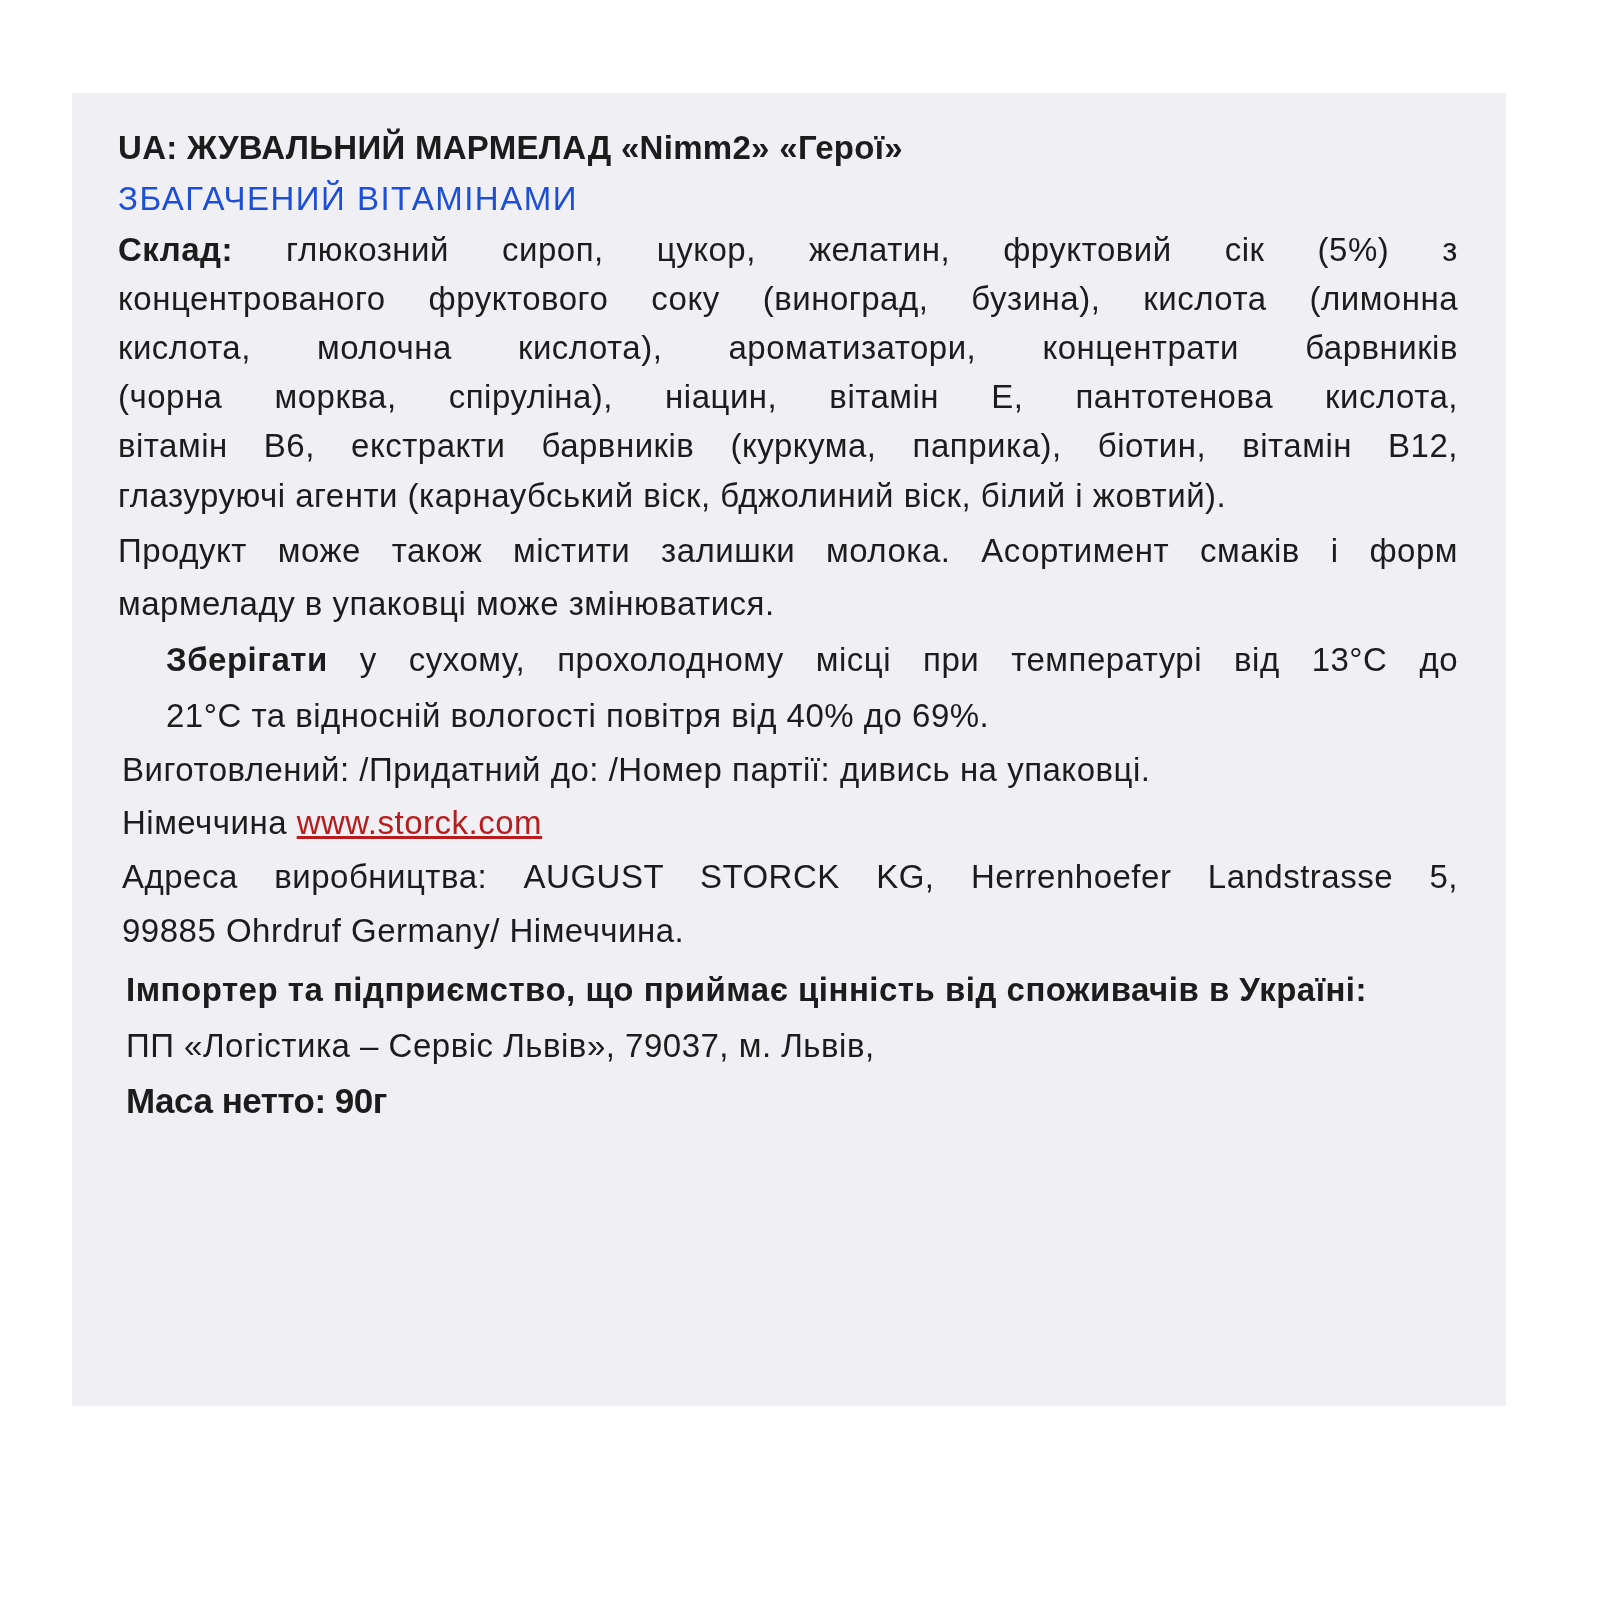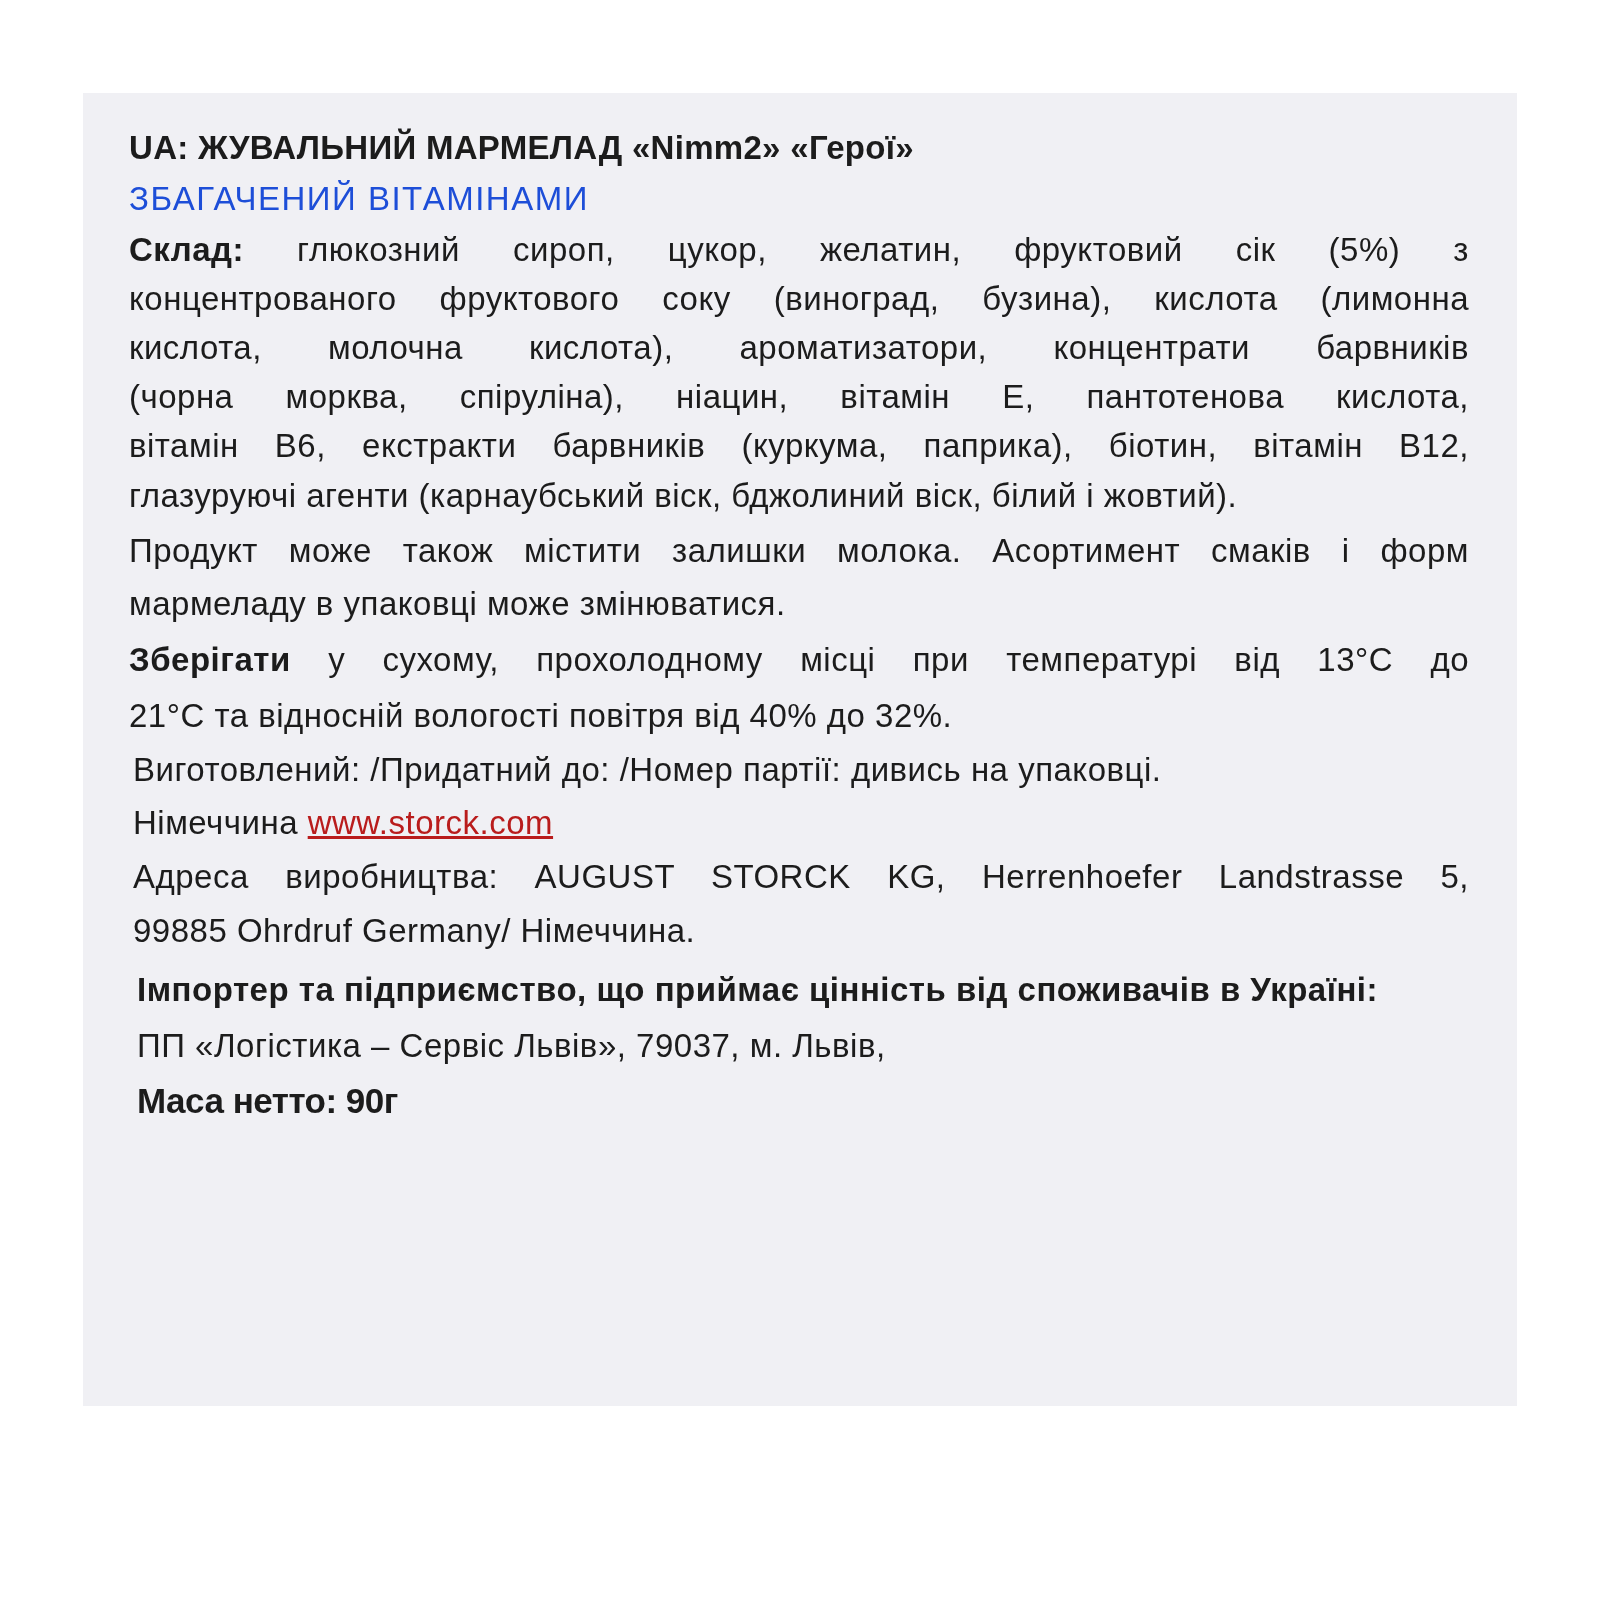--- a/index.html
+++ b/index.html
@@ -5,21 +5,21 @@
     html, body {
       margin: 0;
       padding: 0;
       width: 1600px;
       height: 1600px;
       background: #ffffff;
       overflow: hidden;
     }
     .label-card {
       position: absolute;
-      left: 83px;
+      left: 72px;
       top: 93px;
       width: 1434px;
       height: 1313px;
       background: #f0f0f4;
       box-sizing: border-box;
       padding: 30px 48px 1px 46px;
       font-family: "Liberation Sans", "DejaVu Sans", sans-serif;
       color: #1c1c1c;
       font-size: 33px;
       line-height: 51px;
@@ -47,21 +47,21 @@
     .subtitle {
       color: #1d4ed8;
       letter-spacing: 1.5px;
       line-height: 52px;
     }
     .para-ingredients .justify-line { line-height: 49px; }
     .para-allergen { margin-top: 4px; }
     .para-allergen .line { line-height: 56px; }
     .para-nutrition { margin-top: 6px; }
     .para-nutrition .justify-line, .para-nutrition .line { line-height: 56px; }
-    .para-storage .justify-line, .para-storage .line { line-height: 56px; }
+    .para-storage .justify-line, .para-storage .line { line-height: 56px; margin-left: 48px; }
     .para-dates .line { line-height: 52px; }
     .para-maker .justify-line, .para-maker .line { line-height: 54px; }
     .para-address .justify-line, .para-address .line { line-height: 54px; }
     .para-importer { margin-top: 4px; }
     .para-importer .line { line-height: 56px; }
     .url-link {
       text-decoration: underline;
       color: #b91c1c;
     }
     .net-weight {
@@ -91,21 +91,21 @@
   </div>
 
   <div class="para-allergen">
     <div class="justify-line">Продукт може також містити залишки молока. Асортимент смаків і форм</div>
     <div class="line">мармеладу в упаковці може змінюватися.</div>
   </div>
 
 
   <div class="para-storage">
     <div class="justify-line"><span class="bold">Зберігати</span><span> у сухому, прохолодному місці при температурі від 13°С до</span></div>
-    <div class="line">21°С та відносній вологості повітря від 40% до 32%.</div>
+    <div class="line">21°С та відносній вологості повітря від 40% до 69%.</div>
   </div>
 
   <div class="para-dates">
     <div class="line indent-small">Виготовлений: /Придатний до: /Номер партії: дивись на упаковці.</div>
   </div>
 
   <div class="para-maker">
     <div class="line indent-small"><span>Німеччина </span><span class="url-link">www.storck.com</span></div>
   </div>
 

